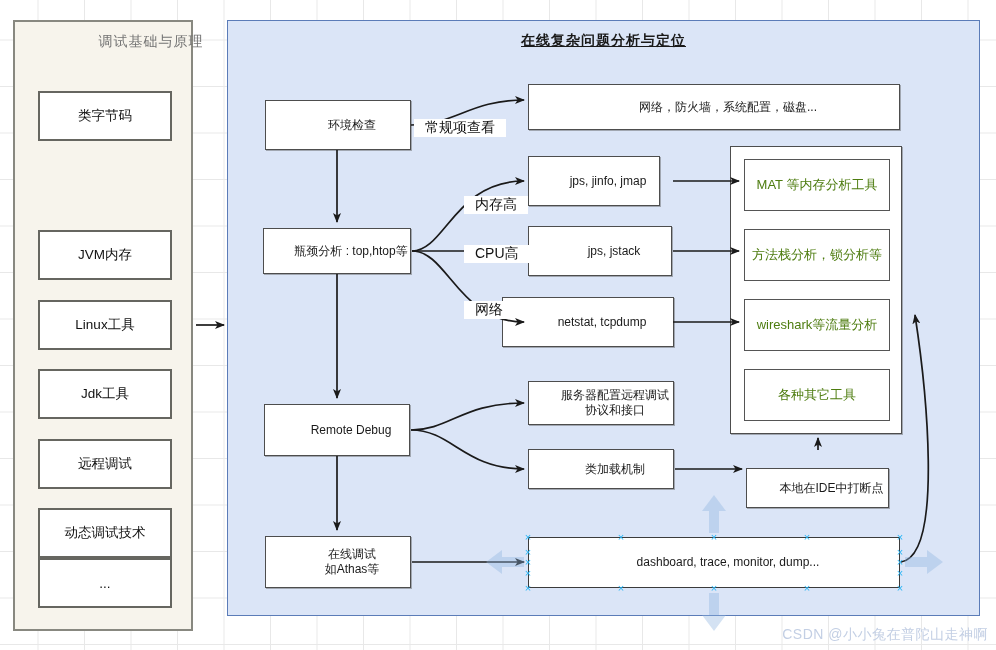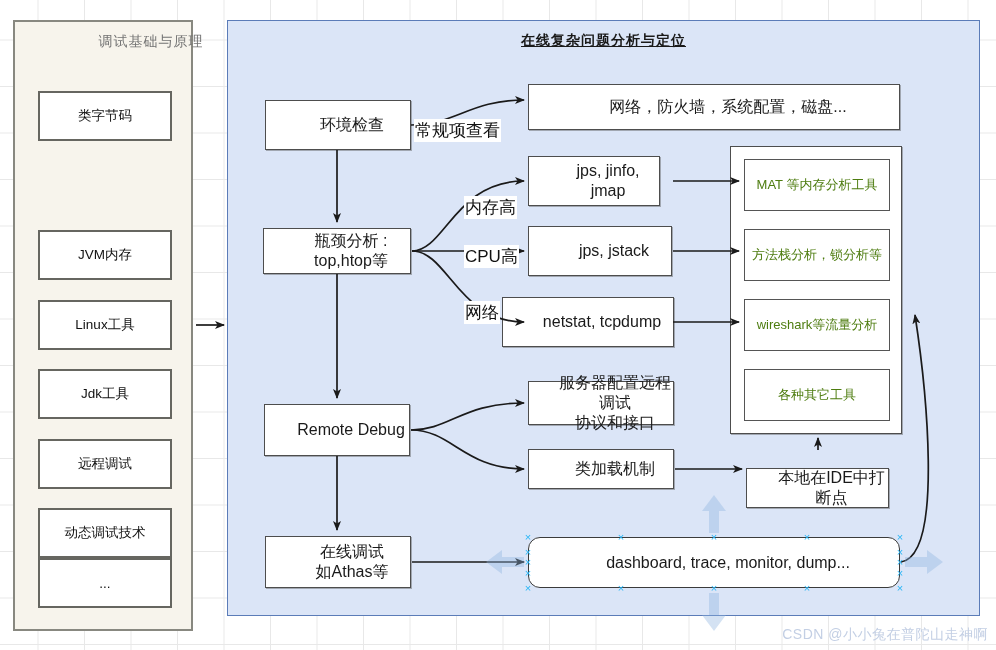--- a/index.html
+++ b/index.html
@@ -44,41 +44,41 @@
   #right-panel .panel-title{
     position:absolute;left:0;top:11px;width:100%;
     text-align:center;font-size:14px;font-weight:bold;color:#1a1a1a;
     letter-spacing:1px;
     text-decoration:underline;
   }
   
   .node{
     position:absolute;background:#ffffff;border:1.6px solid #4d4d4d;
     box-sizing:border-box;display:flex;align-items:center;justify-content:center;
-    text-align:center;font-size:16px;color:#1a1a1a;line-height:1.25;
+    text-align:center;font-size:12px;color:#1a1a1a;line-height:1.25;
     box-shadow:1px 1px 0 rgba(90,90,90,.45);
     padding-left:28px;
   }
-  .node.selected{border-color:#3b3b3b;box-shadow:none;border-radius:12px;}
+  .node.selected{border-color:#3b3b3b;box-shadow:none;}
   
   #tools-container{
     position:absolute;left:730px;top:146px;width:172px;height:288px;
     background:#ffffff;border:1.6px solid #4d4d4d;box-sizing:border-box;
     box-shadow:1px 1px 0 rgba(90,90,90,.45);
   }
   .tool-item{
     position:absolute;left:13px;width:146px;height:52px;
     background:#ffffff;border:1.4px solid #555;box-sizing:border-box;
     display:flex;align-items:center;justify-content:center;
     font-size:13px;color:#4d7c0f;
   }
   
   .edge-label{
     position:absolute;background:#ffffff;color:#111;
-    font-size:17px;padding:0 1px;white-space:nowrap;text-align:right;
+    font-size:14px;padding:0 11px;white-space:nowrap;text-align:right;
   }
   
   #wires{position:absolute;left:0;top:0;width:996px;height:650px;pointer-events:none;}
   
   .handle{
     position:absolute;width:9px;height:9px;margin-left:-4.5px;margin-top:-4.5px;
     color:#29b6f6;font-size:11px;line-height:9px;text-align:center;
     font-family:"Liberation Sans",sans-serif;
   }
   .handle:before{content:"\00d7";}

